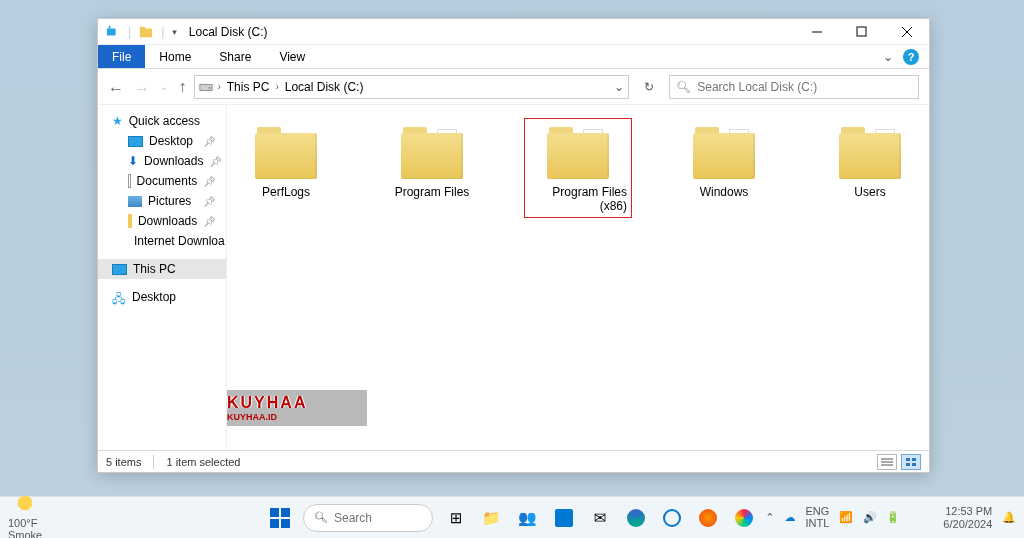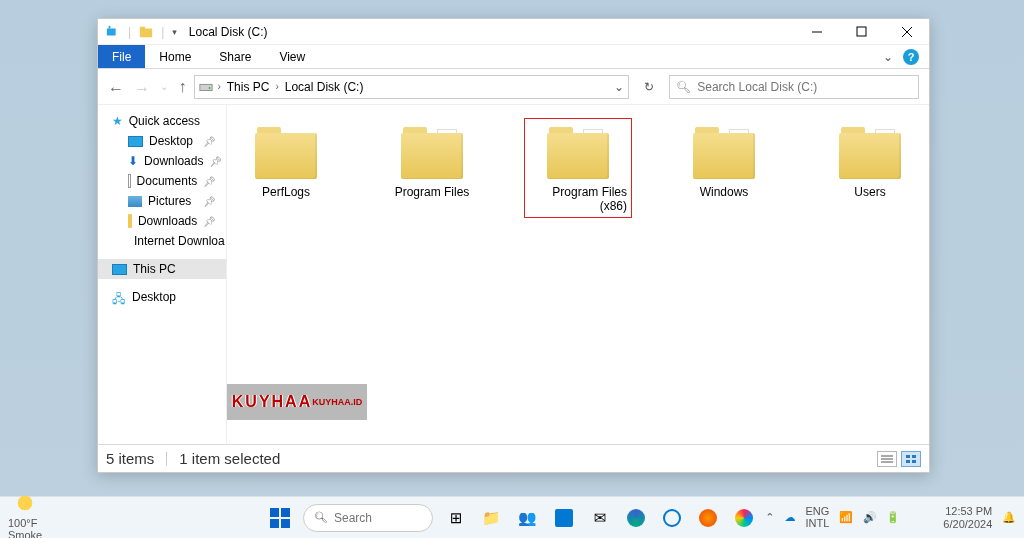--- a/index.html
+++ b/index.html
@@ -49,27 +49,27 @@
   .sico.net{ color:#2aa3e5; }
 
   .content { flex:1; padding:14px 6px; display:flex; gap:40px; align-items:flex-start; position:relative;}
   .folder-item { width:106px; display:flex; flex-direction:column; align-items:center; text-align:right; font-size:12px; padding:4px; }
   .folder-item.selected { outline:1px solid #d22; }
   .folder-icon { width:70px; height:58px; position:relative; margin-bottom:4px;}
   .folder-icon .tab{ position:absolute; top:4px; left:6px; width:24px; height:10px; background:#f0d67e; border-radius:2px 2px 0 0;}
   .folder-icon .body{ position:absolute; top:10px; left:4px; right:4px; bottom:2px; background:linear-gradient(#f4dd8d,#e8c657); border-radius:2px; box-shadow:inset -2px -1px 0 rgba(0,0,0,.05);}
   .folder-icon .papers{ position:absolute; top:6px; right:10px; width:20px; height:40px; background:repeating-linear-gradient(#fff,#fff 5px,#a8c8e6 5px,#a8c8e6 6px); border:1px solid #ddd;}
 
-  .status { height:28px; border-top:1px solid #dadada; font-size:15px; display:flex; align-items:center; padding:0 8px; gap:12px; color:#333;}
+  .status { height:22px; border-top:1px solid #dadada; font-size:11px; display:flex; align-items:center; padding:0 8px; gap:12px; color:#333;}
   .status .divider{ width:1px; height:14px; background:#ccc;}
   .status .right{ margin-left:auto; display:flex; gap:4px;}
   .viewbtn{ width:20px; height:16px; border:1px solid #b8b8b8; display:flex; align-items:center; justify-content:center;}
   .viewbtn.active{ background:#cfe4f7; border-color:#6fa8d8;}
 
-  .watermark{ position:absolute; left:0; bottom:24px; width:140px; height:36px; background:#b9b9b9; display:flex; flex-direction:row; align-items:center; justify-content:center;margin-top:39px;}
+  .watermark{ position:absolute; left:0; bottom:24px; width:140px; height:36px; background:#b9b9b9; display:flex; flex-direction:column; justify-content:center;margin-top:39px;}
   .watermark .big{ font-weight:900; font-size:16px; color:#b00; letter-spacing:2px; text-shadow:1px 0 #fff,-1px 0 #fff;}
   .watermark .small{ font-size:9px; color:#b00; font-weight:bold;}
 
   
   .taskbar { position:absolute; left:0; right:0; bottom:0; height:42px; background:rgba(245,248,252,.9); border-top:1px solid rgba(0,0,0,.08); display:flex; align-items:center; padding:0 8px; font-size:11px; backdrop-filter:blur(4px);}
   .weather{ display:flex; align-items:center; gap:6px; color:#555;flex-direction:column;}
   .weather .sun{ width:18px; height:18px; border-radius:50%; background:radial-gradient(circle,#ffd34d 55%,transparent 60%);}
   .weather .txt{ display:flex; flex-direction:column; line-height:1.05;}
   .center{ position:absolute; left:50%; transform:translateX(-50%); display:flex; align-items:center; gap:10px;}
   .tbicon{ width:26px; height:26px; border-radius:4px; display:flex; align-items:center; justify-content:center; font-size:15px;}

